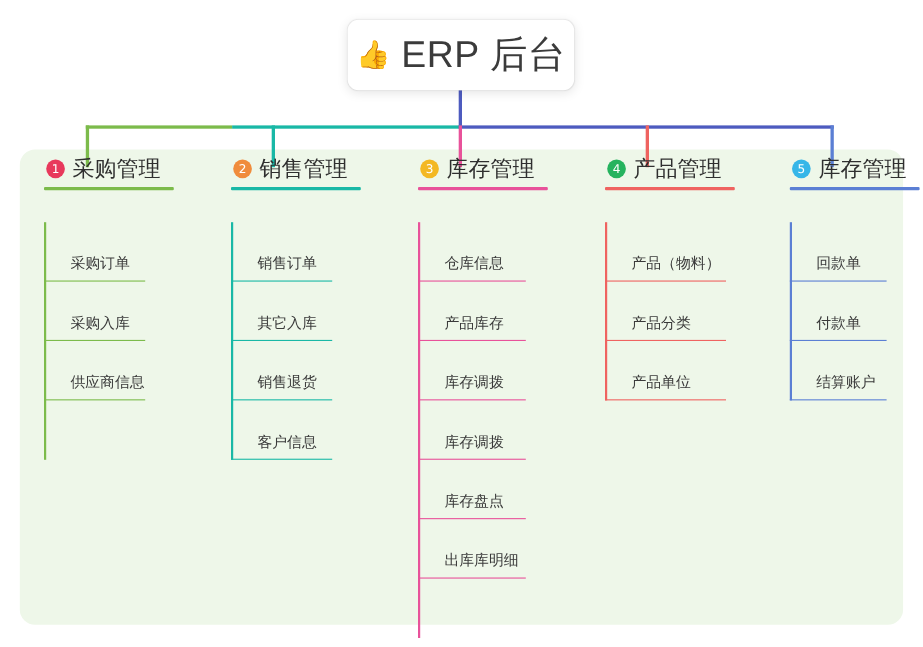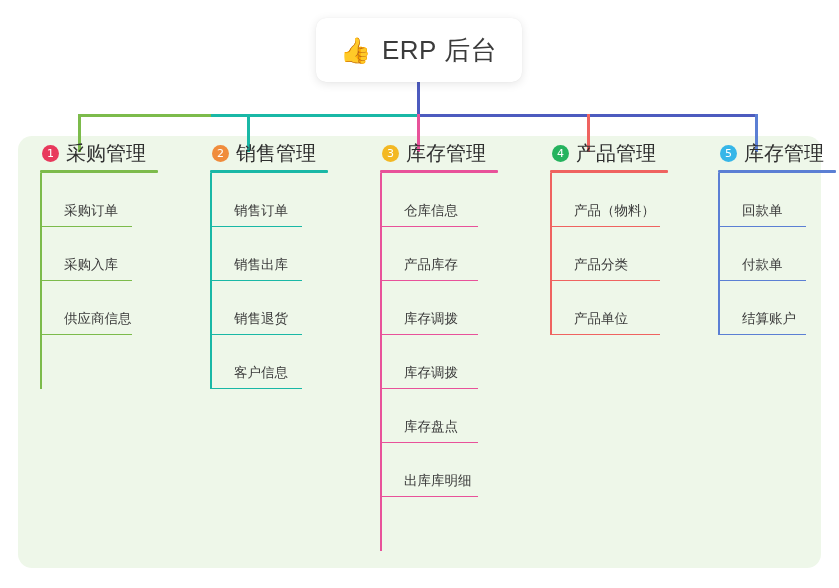--- a/index.html
+++ b/index.html
@@ -30,21 +30,21 @@
     align-items: center;
     justify-content: center;
     gap: 10px;
     z-index: 5;
   }
   #title-card .thumb {
     font-size: 25px;
     line-height: 1;
   }
   #title-card .ttl {
-    font-size: 26px;
+    font-size: 34px;
     color: #3b3b3b;
     letter-spacing: .5px;
     white-space: nowrap;
   }
 
   
   .line { position: absolute; z-index: 3; }
 
   
   #trunk {
@@ -125,20 +125,21 @@
   }
   .head-rule {
     height: 3px;
     border-radius: 1px;
   }
 
   
   .leaf-list {
     position: relative;
     padding-left: 0;
+    margin-top: 29px;
   }
   .spine {
     position: absolute;
     left: 0;
     top: 0;
     width: 2px;
   }
   .leaf {
     position: relative;
     height: 54px;
@@ -210,21 +211,21 @@
         <span class="col-title">销售管理</span>
       </div>
       <div class="head-rule" style="background: rgb(25, 184, 166); width: 118px;"></div>
       <div class="leaf-list">
         <div class="spine" style="background: rgb(25, 184, 166); height: 216px;"></div>
         <div class="leaf">
           <span class="leaf-text">销售订单</span>
           <div class="leaf-rule" style="background: rgb(25, 184, 166); width: 92px;"></div>
         </div>
         <div class="leaf">
-          <span class="leaf-text">销售出库</span>
+          <span class="leaf-text">其它入库</span>
           <div class="leaf-rule" style="background: rgb(25, 184, 166); width: 92px;"></div>
         </div>
         <div class="leaf">
           <span class="leaf-text">销售退货</span>
           <div class="leaf-rule" style="background: rgb(25, 184, 166); width: 92px;"></div>
         </div>
         <div class="leaf">
           <span class="leaf-text">客户信息</span>
           <div class="leaf-rule" style="background: rgb(25, 184, 166); width: 92px;"></div>
         </div>

